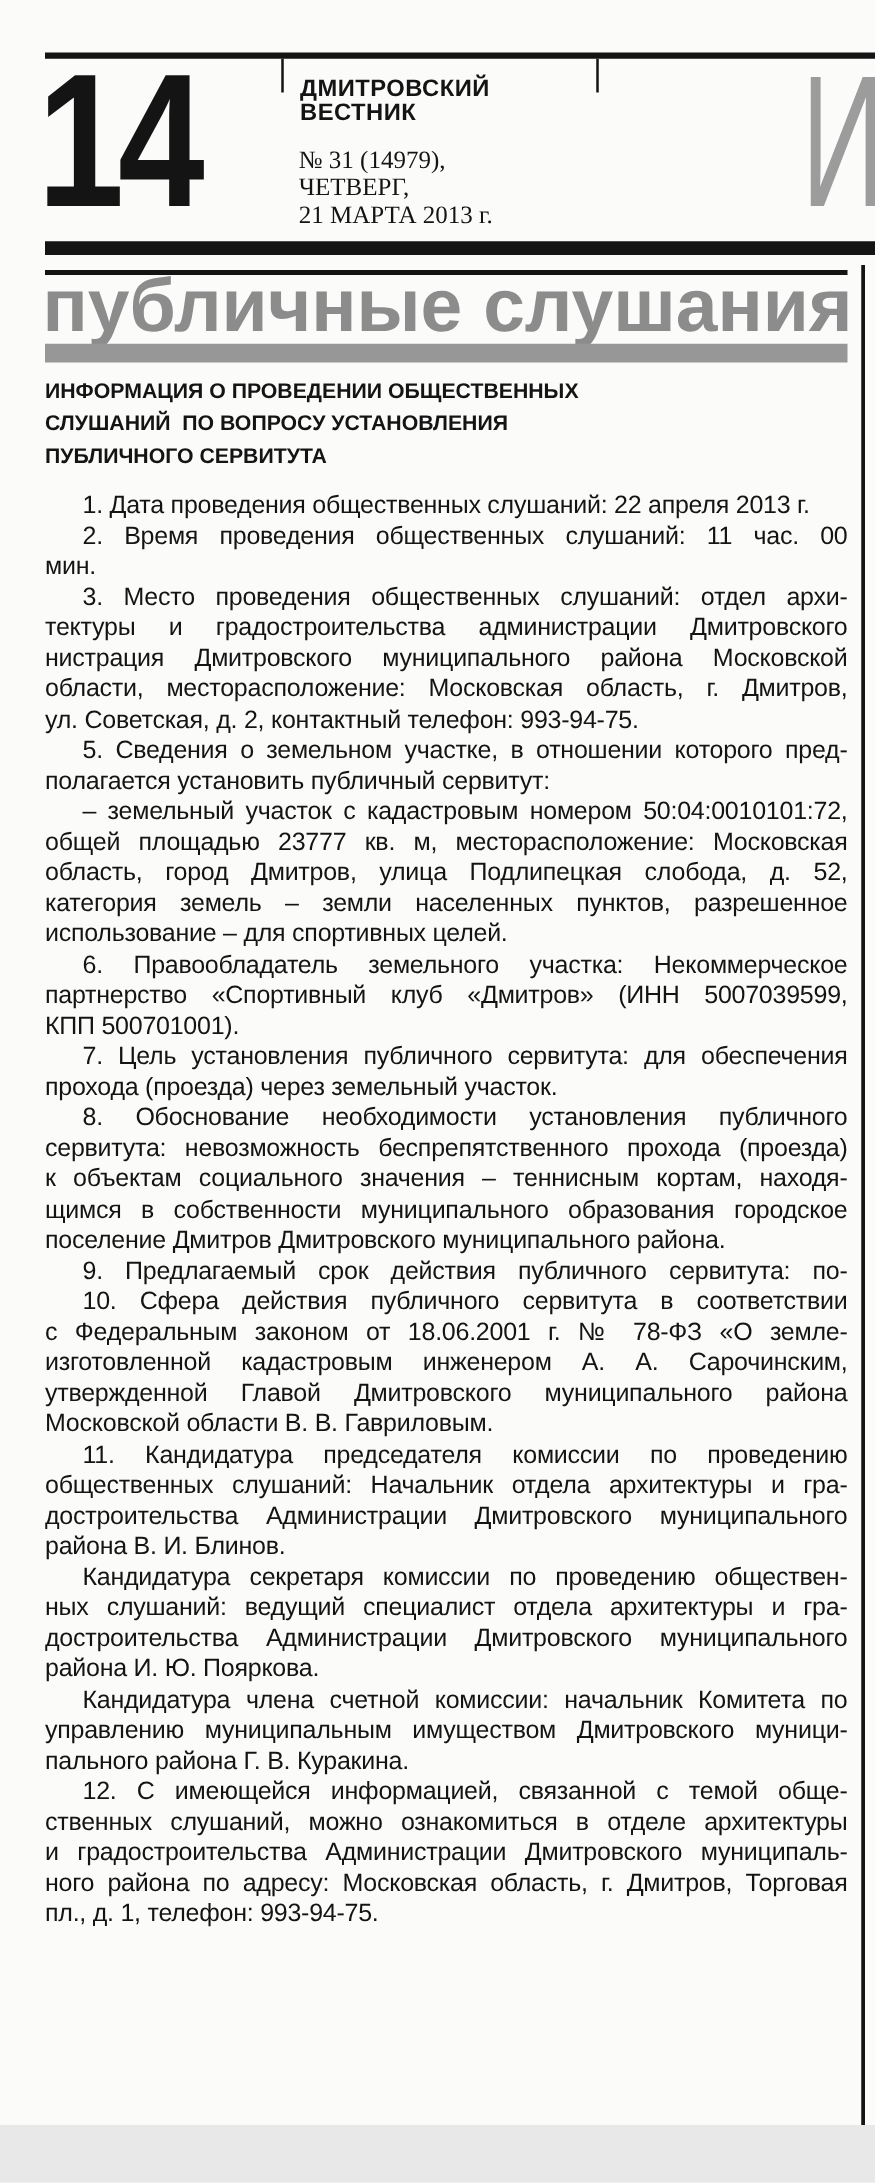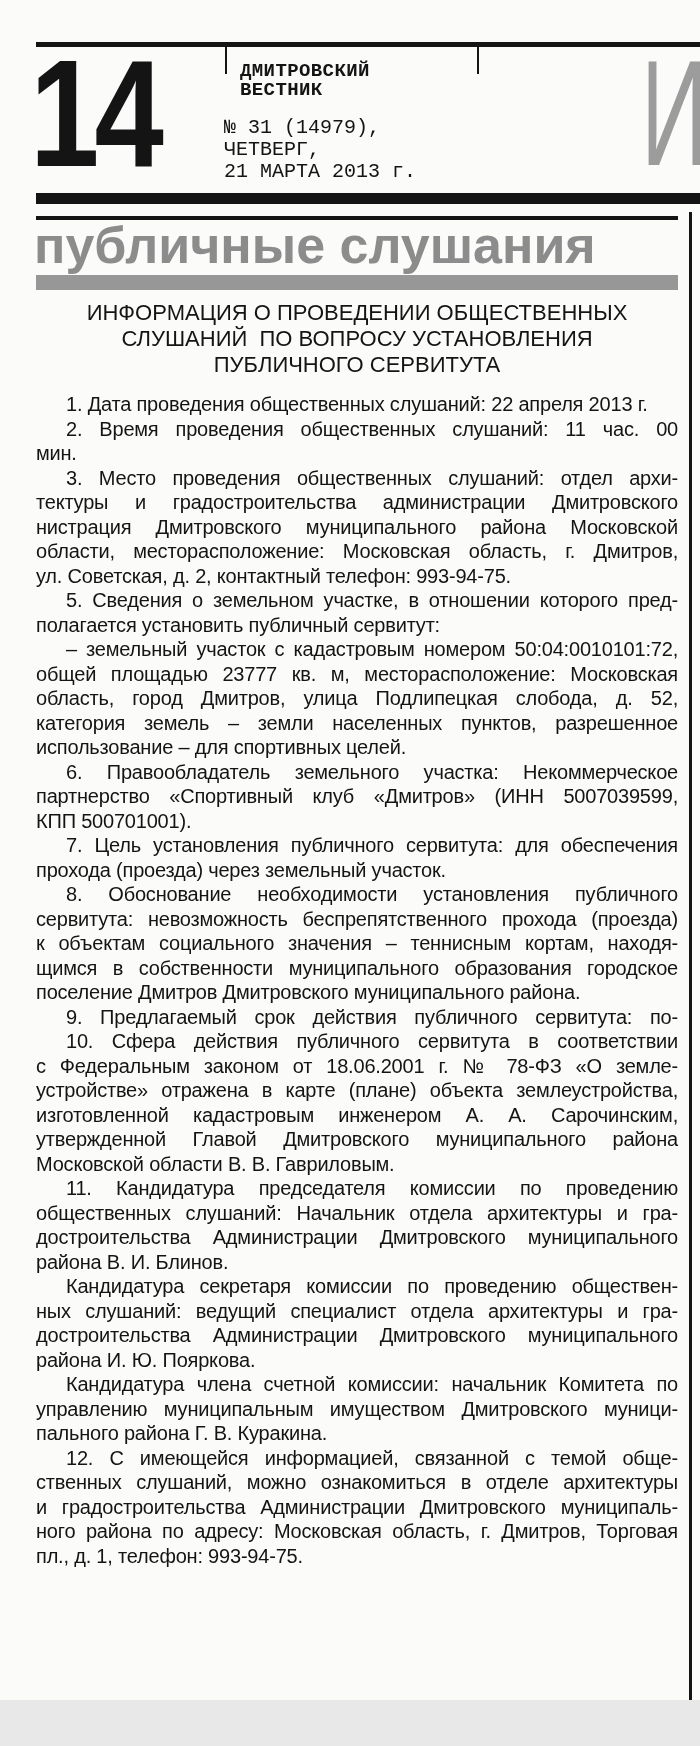--- a/index.html
+++ b/index.html
@@ -26,51 +26,51 @@
   .tick2{left:477px;}
   .page-number{
     position:absolute;left:30px;top:38px;
     font-size:152px;line-height:150px;font-weight:700;
     letter-spacing:-6px;
     transform:scaleX(.82);transform-origin:left top;
     color:var(--ink);
   }
   .masthead-name{
     position:absolute;left:240px;top:62px;
-    font-family:Liberation Mono, monospace;font-weight:700;
+    font-family:Liberation Sans, sans-serif;font-weight:700;
     font-size:19px;line-height:19px;letter-spacing:.4px;
   }
   .issue-info{
-    position:absolute;left:224px;top:117px;
-    font-family:Liberation Mono, monospace;
+    position:absolute;left:239px;top:117px;
+    font-family:Liberation Serif, serif;
     font-size:20px;line-height:22px;
   }
   .corner-letter{
     position:absolute;left:641px;top:48px;
     font-size:150px;line-height:130px;font-weight:400;
     color:var(--gray-letter);
     transform:scaleX(.62);transform-origin:left top;
   }
   .header-bar{position:absolute;left:36px;top:193px;width:664px;height:11px;background:var(--ink);}
   
   .section-rule{position:absolute;left:36px;top:216px;width:642px;height:4px;background:var(--ink);}
   .section-heading{
     position:absolute;left:34px;top:222px;
-    font-size:52px;line-height:46px;font-weight:700;
+    font-size:60px;line-height:46px;font-weight:700;
     letter-spacing:0;
     color:var(--gray-heading);
     white-space:nowrap;
   }
   .section-bar{position:absolute;left:36px;top:275px;width:642px;height:15px;background:var(--gray-bar);}
   .column-divider{position:absolute;left:689px;top:212px;width:3px;height:1534px;background:var(--ink);}
   
   .article{position:absolute;left:36px;top:300px;width:642px;}
   .article-title{
-    text-align:center;font-weight:400;
-    font-size:22px;line-height:26px;
+    font-weight:700;
+    font-size:17px;line-height:26px;
     margin-bottom:14px;
     white-space:pre-wrap;
   }
   .article-body{
     font-size:20px;line-height:24.5px;
     letter-spacing:-0.2px;
   }
   .para{margin:0;}
   .bline{
     text-align:justify;text-align-last:justify;
@@ -156,21 +156,20 @@
           <div class="bline">к объектам социального значения – теннисным кортам, находя-</div>
           <div class="bline">щимся в собственности муниципального образования городское</div>
           <div class="bline lastline">поселение Дмитров Дмитровского муниципального района.</div>
         </div>
         <div class="para">
           <div class="bline firstline">9. Предлагаемый срок действия публичного сервитута: по-</div>
         </div>
         <div class="para">
           <div class="bline firstline">10. Сфера действия публичного сервитута в соответствии</div>
           <div class="bline">с Федеральным законом от 18.06.2001 г. № 78-ФЗ «О земле-</div>
-          <div class="bline">устройстве» отражена в карте (плане) объекта землеустройства,</div>
           <div class="bline">изготовленной кадастровым инженером А. А. Сарочинским,</div>
           <div class="bline">утвержденной Главой Дмитровского муниципального района</div>
           <div class="bline lastline">Московской области В. В. Гавриловым.</div>
         </div>
         <div class="para">
           <div class="bline firstline">11. Кандидатура председателя комиссии по проведению</div>
           <div class="bline">общественных слушаний: Начальник отдела архитектуры и гра-</div>
           <div class="bline">достроительства Администрации Дмитровского муниципального</div>
           <div class="bline lastline">района В. И. Блинов.</div>
         </div>

